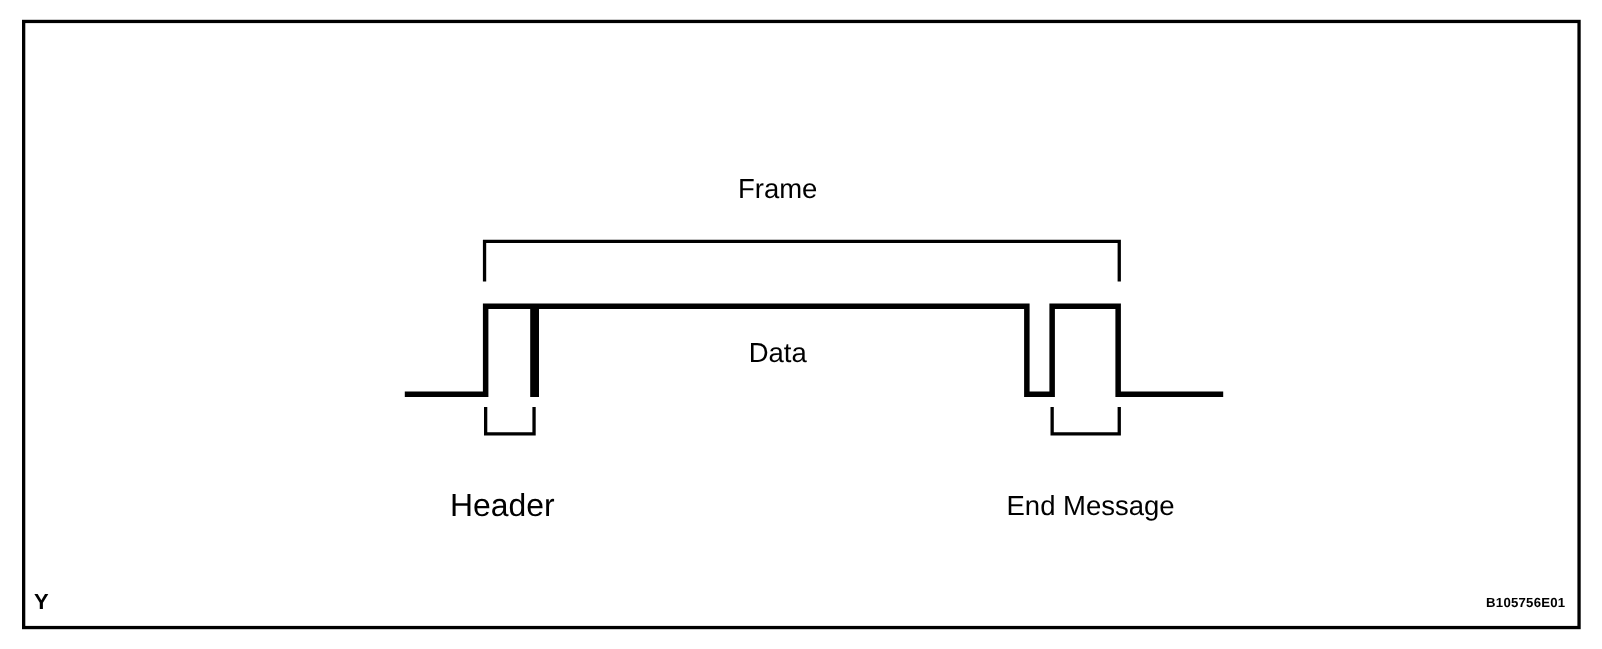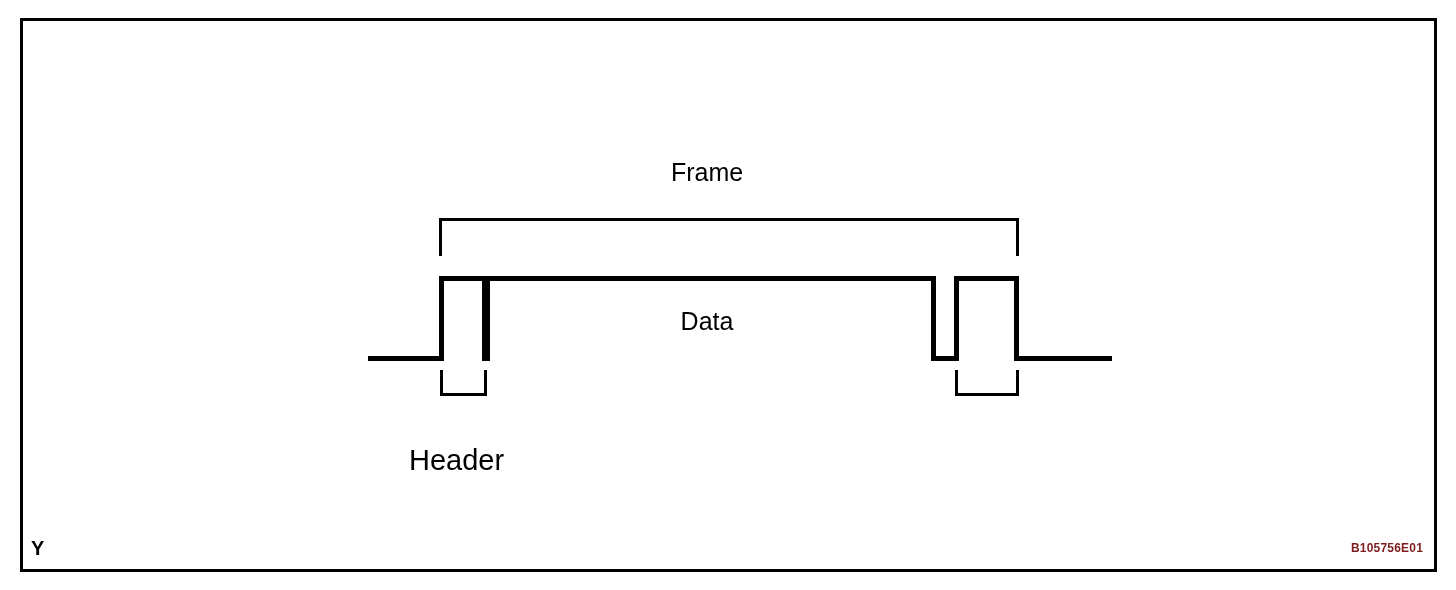--- a/index.html
+++ b/index.html
@@ -90,21 +90,21 @@
     line-height: 1;
   }
 
   
   .figure-code {
     position: absolute;
     left: 1351px;
     top: 542px;
     font-size: 12px;
     font-weight: bold;
-    color: #7f1d1d;
+    color: #000000;
     letter-spacing: 0.2px;
     line-height: 1;
     font-family: "Liberation Sans", sans-serif;
   }
 </style>
 </head>
 <body>
 
 <div id="figure-root">
 
@@ -142,18 +142,19 @@
     </g>
 
   </svg>
 
   <div class="label label-frame">Frame</div>
 
   <div class="label label-data">Data</div>
 
   <div class="label label-header">Header</div>
 
+  <div class="label label-endmessage">End Message</div>
 
   <div class="sheet-marker">Y</div>
 
   <div class="figure-code">B105756E01</div>
 
 </div>
 
 </body></html>

